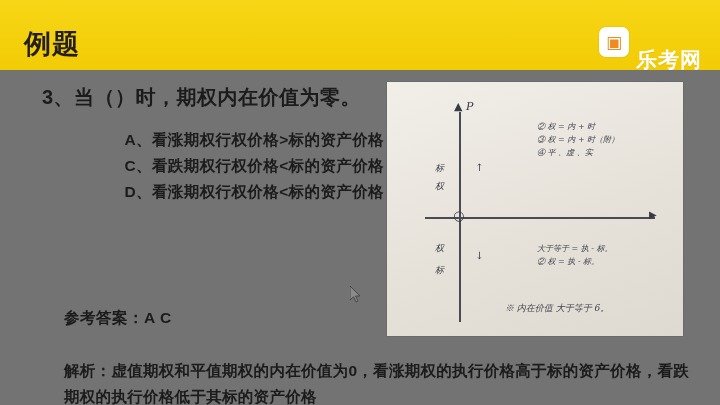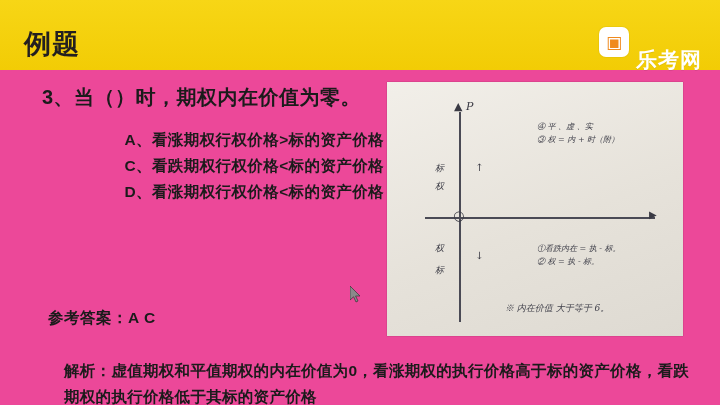--- a/index.html
+++ b/index.html
@@ -10,21 +10,21 @@
     width: 720px;
     height: 405px;
     overflow: hidden;
     background: #ffffff;
     font-family: "Liberation Sans", sans-serif;
   }
   .slide {
     position: relative;
     width: 720px;
     height: 405px;
-    background: #ec4899;
+    background: #737373;
     box-sizing: border-box;
   }
   
   .header-band {
     position: absolute;
     left: 0;
     top: 0;
     width: 720px;
     height: 70px;
     background: #f5d20c;
@@ -104,21 +104,21 @@
   .option {
     font-size: 15.5px;
     font-weight: bold;
     color: #1b1b1b;
     line-height: 26px;
     letter-spacing: 0.4px;
     white-space: nowrap;
   }
   .answer {
     position: absolute;
-    left: 48px;
+    left: 64px;
     top: 308px;
     font-size: 15.5px;
     font-weight: bold;
     color: #1b1b1b;
     letter-spacing: 0.5px;
   }
   .explain {
     position: absolute;
     left: 64px;
     top: 358px;
@@ -220,26 +220,27 @@
     <div class="hw" style="left:48px; top:80px; font-size:9px;">标</div>
     <div class="hw" style="left:48px; top:98px; font-size:9px;">权</div>
     <div class="hw" style="left:48px; top:160px; font-size:9px;">权</div>
     <div class="hw" style="left:48px; top:182px; font-size:9px;">标</div>
 
     <div class="hw" style="left:88px; top:80px; font-size:10px;">↑</div>
     <div class="hw" style="left:88px; top:168px; font-size:10px;">↓</div>
     <div class="hw" style="left:66px; top:126px; font-size:13px;">○</div>
 
     <div class="notes-col" style="left:150px; top:38px; width:140px;">
+      <div>② 权 = 内 + 时</div>
+      <div>③ 权 = 内 + 时（附）</div>
       <div>④ 平 、虚 、实</div>
-      <div>③ 权 = 内 + 时（附）</div>
     </div>
 
     <div class="notes-col" style="left:150px; top:160px; width:140px;">
-      <div>①看跌内在 = 执 - 标。</div>
+      <div>大于等于 = 执 - 标。</div>
       <div>② 权 = 执 - 标。</div>
     </div>
 
     <div class="notes-col" style="left:118px; top:220px; font-size:9px;">※ 内在价值 大于等于 6。</div>
   </div>
 
   <svg class="cursor" viewBox="0 0 12 18">
     <polygon points="0,0 0,14 3.6,10.8 6,16 8,15 5.6,10 10,10" fill="#8a8a8a" stroke="#333" stroke-width="0.7"></polygon>
   </svg>
 

